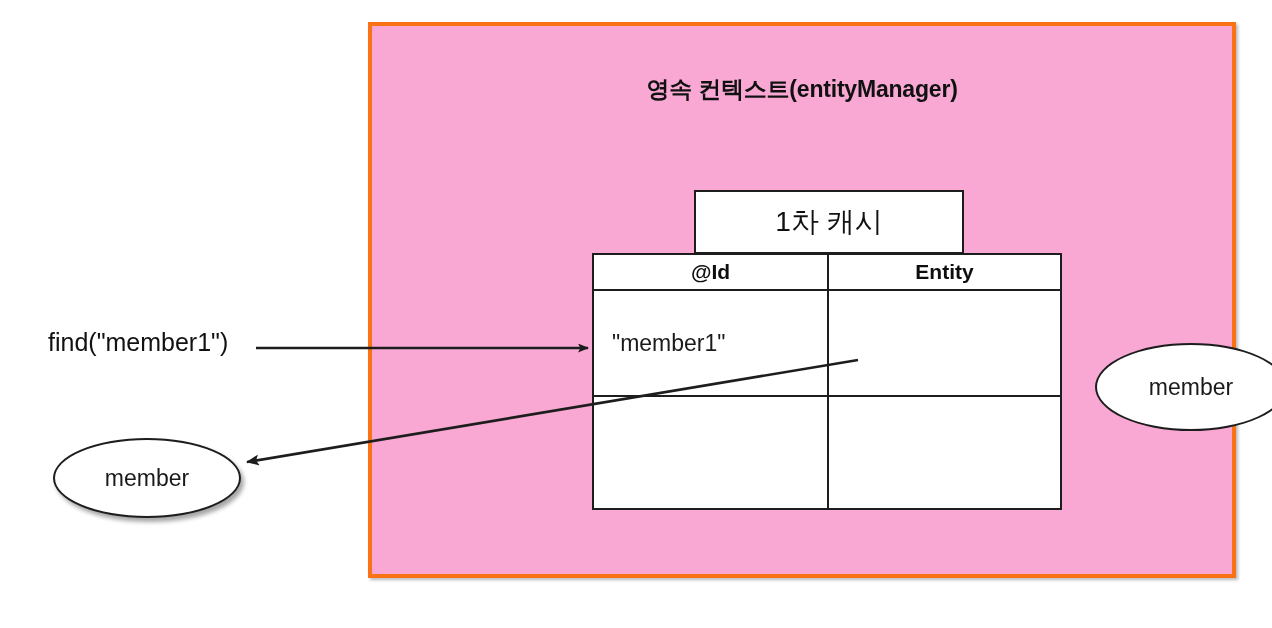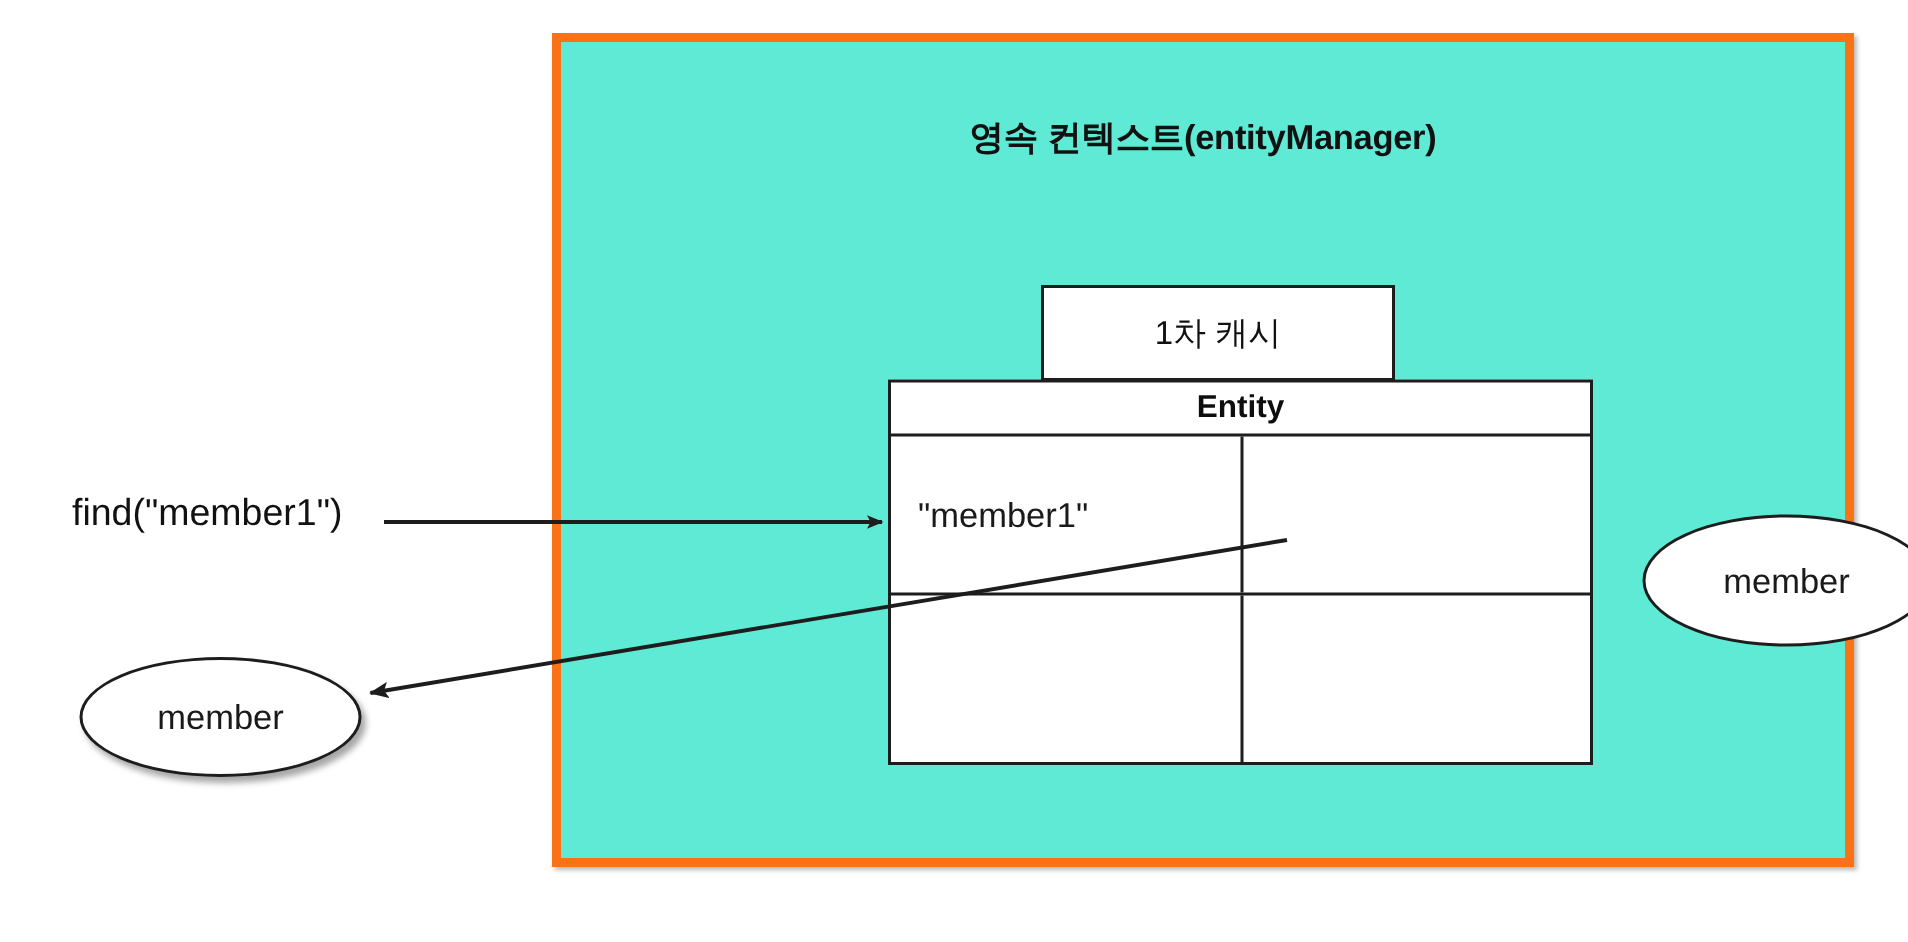--- a/index.html
+++ b/index.html
@@ -19,22 +19,22 @@
     overflow: hidden;
   }
 
   
   .context-box {
     position: absolute;
     left: 368px;
     top: 22px;
     width: 868px;
     height: 556px;
-    background: #5eead4;
-    border: 6px solid #f97316;
+    background: #f9a8d4;
+    border: 4px solid #f97316;
     box-sizing: border-box;
     box-shadow: 2px 2px 3px rgba(0,0,0,0.28);
     padding-left: 22px;
   }
   .context-title {
     position: absolute;
     left: 0;
     top: 48px;
     width: 100%;
     text-align: center;
@@ -42,29 +42,29 @@
     font-weight: bold;
     color: #111111;
     letter-spacing: -0.2px;
   }
 
   
   .cache-caption {
     position: absolute;
     left: 694px;
     top: 190px;
-    width: 236px;
+    width: 270px;
     height: 64px;
     background: #ffffff;
     border: 2px solid #1d1d1d;
     box-sizing: border-box;
     display: flex;
     align-items: center;
     justify-content: center;
-    font-size: 22px;
+    font-size: 28px;
     color: #111111;
     z-index: 3;
   }
 
   
   .cache-table {
     position: absolute;
     left: 592px;
     top: 253px;
     width: 470px;
@@ -177,20 +177,21 @@
 
   <div class="context-box">
     <div class="context-title">영속 컨텍스트(entityManager)</div>
   </div>
 
   <div class="cache-caption">1차 캐시</div>
 
   <div class="cache-table">
 
     <div class="cache-row header">
+      <div class="cell-id">@Id</div>
       <div class="cell-entity">Entity</div>
     </div>
 
     <div class="cache-row body-1">
       <div class="cell-id">
         <span class="id-value">"member1"</span>
       </div>
       <div class="cell-entity">
         <div class="ellipse ellipse-cached">member</div>
       </div>

